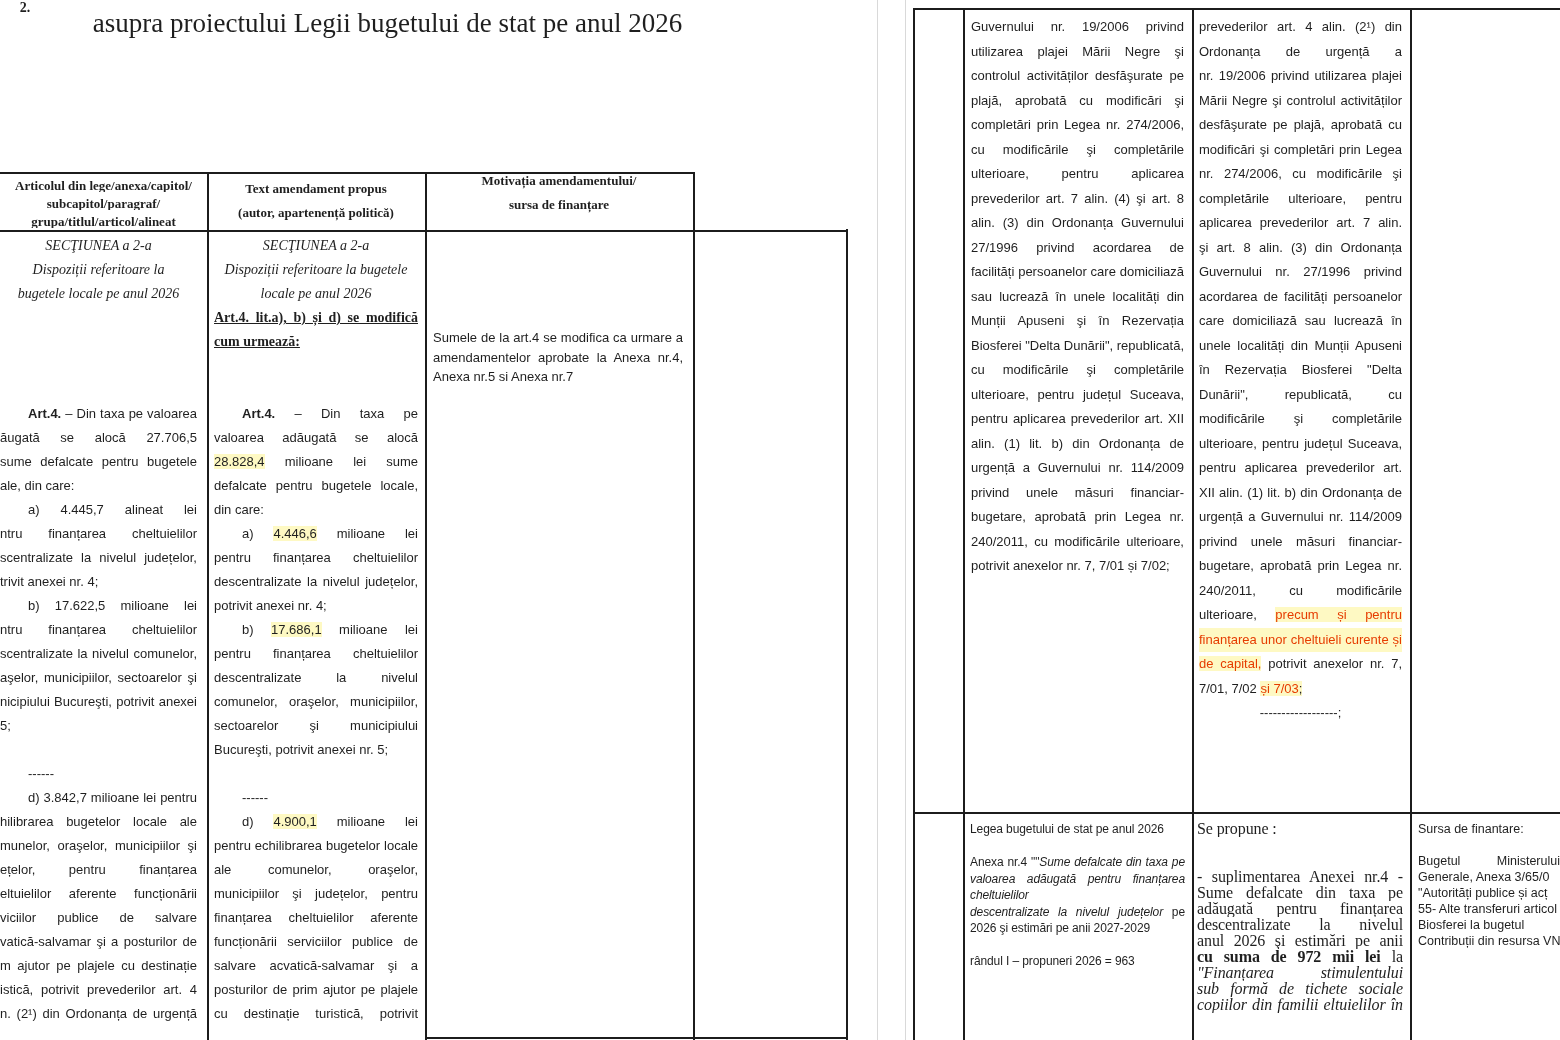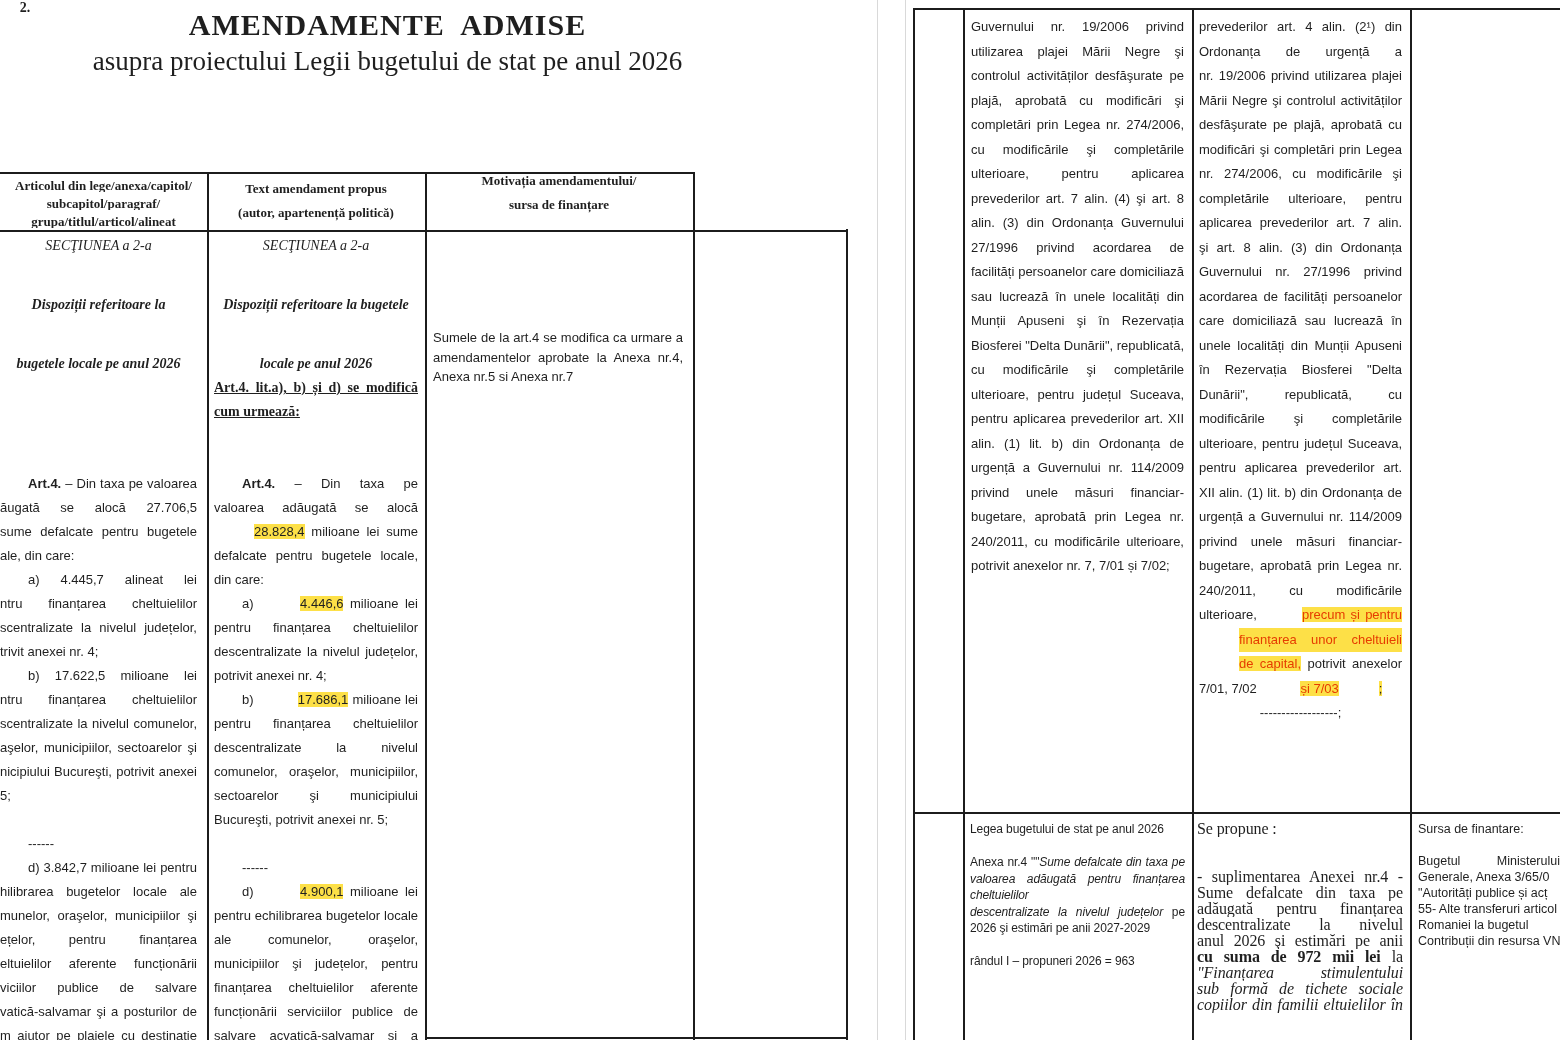--- a/index.html
+++ b/index.html
@@ -35,34 +35,33 @@
   #r2num{left:913px;top:820px;width:50px;text-align:center;
     font-family:"Liberation Serif",serif;font-weight:bold;font-size:14px;}
   #r2col1{left:970px;top:821px;width:215px;--lh:16.5px;font-size:12px;letter-spacing:-0.1px;}
   #r2col2{left:1197px;top:821px;width:206px;--lh:16px;font-size:16px;
     font-family:"Liberation Serif",serif;letter-spacing:-0.1px;}
   #r2col3{left:1418px;top:821px;width:142px;--lh:16px;font-size:12.5px;}
   
   .c{text-align:center !important;text-align-last:center !important;}
   .b{font-weight:bold;}
   .i{font-style:italic;}
-  .bi{font-weight:bold;font-style:italic;margin-top:35px;}
+  .bi{font-weight:normal;font-style:italic;}
   .u{text-decoration:underline;}
   .ser{font-family:"Liberation Serif",serif;font-size:14px;}
   .in{padding-left:28px;}
-  .hl{background:#fde047;margin-left:40px;}
+  .hl{background:#fef9c3;}
   .red{color:#e63c00;}
 </style>
 </head>
 <body>
 
 <div>
 
   <div id="title">
-    <div class="t1">AMENDAMENTE&nbsp; ADMISE</div>
     <div class="t2">asupra proiectului Legii bugetului de stat pe anul 2026</div>
   </div>
 
   <div class="hline" style="left:0;top:172px;width:693px;"></div>
   <div class="hline" style="left:0;top:230px;width:846px;"></div>
   <div class="hline" style="left:425px;top:1037px;width:421px;"></div>
   <div class="vline" style="left:207px;top:172px;height:868px;"></div>
   <div class="vline" style="left:425px;top:172px;height:868px;"></div>
   <div class="vline" style="left:693px;top:172px;height:868px;"></div>
   <div class="vline" style="left:846px;top:229px;height:811px;"></div>
@@ -252,16 +251,16 @@
       <div class="ln i j">sub formă de tichete sociale acordate</div>
       <div class="ln i j">copiilor din familii eltuielilor în</div>
     </div>
   <div id="r2col3" class="tb">
       <div class="ln">Sursa de finantare:</div>
       <div class="ln">&nbsp;</div>
       <div class="ln j">Bugetul Ministerului</div>
       <div class="ln">Generale, Anexa 3/65/0</div>
       <div class="ln">"Autorități publice și acț</div>
       <div class="ln">55- Alte transferuri articol</div>
-      <div class="ln">Romaniei la bugetul</div>
+      <div class="ln">Biosferei la bugetul</div>
       <div class="ln">Contribuții din resursa VN</div>
     </div>
 </div>
 
 </body></html>

